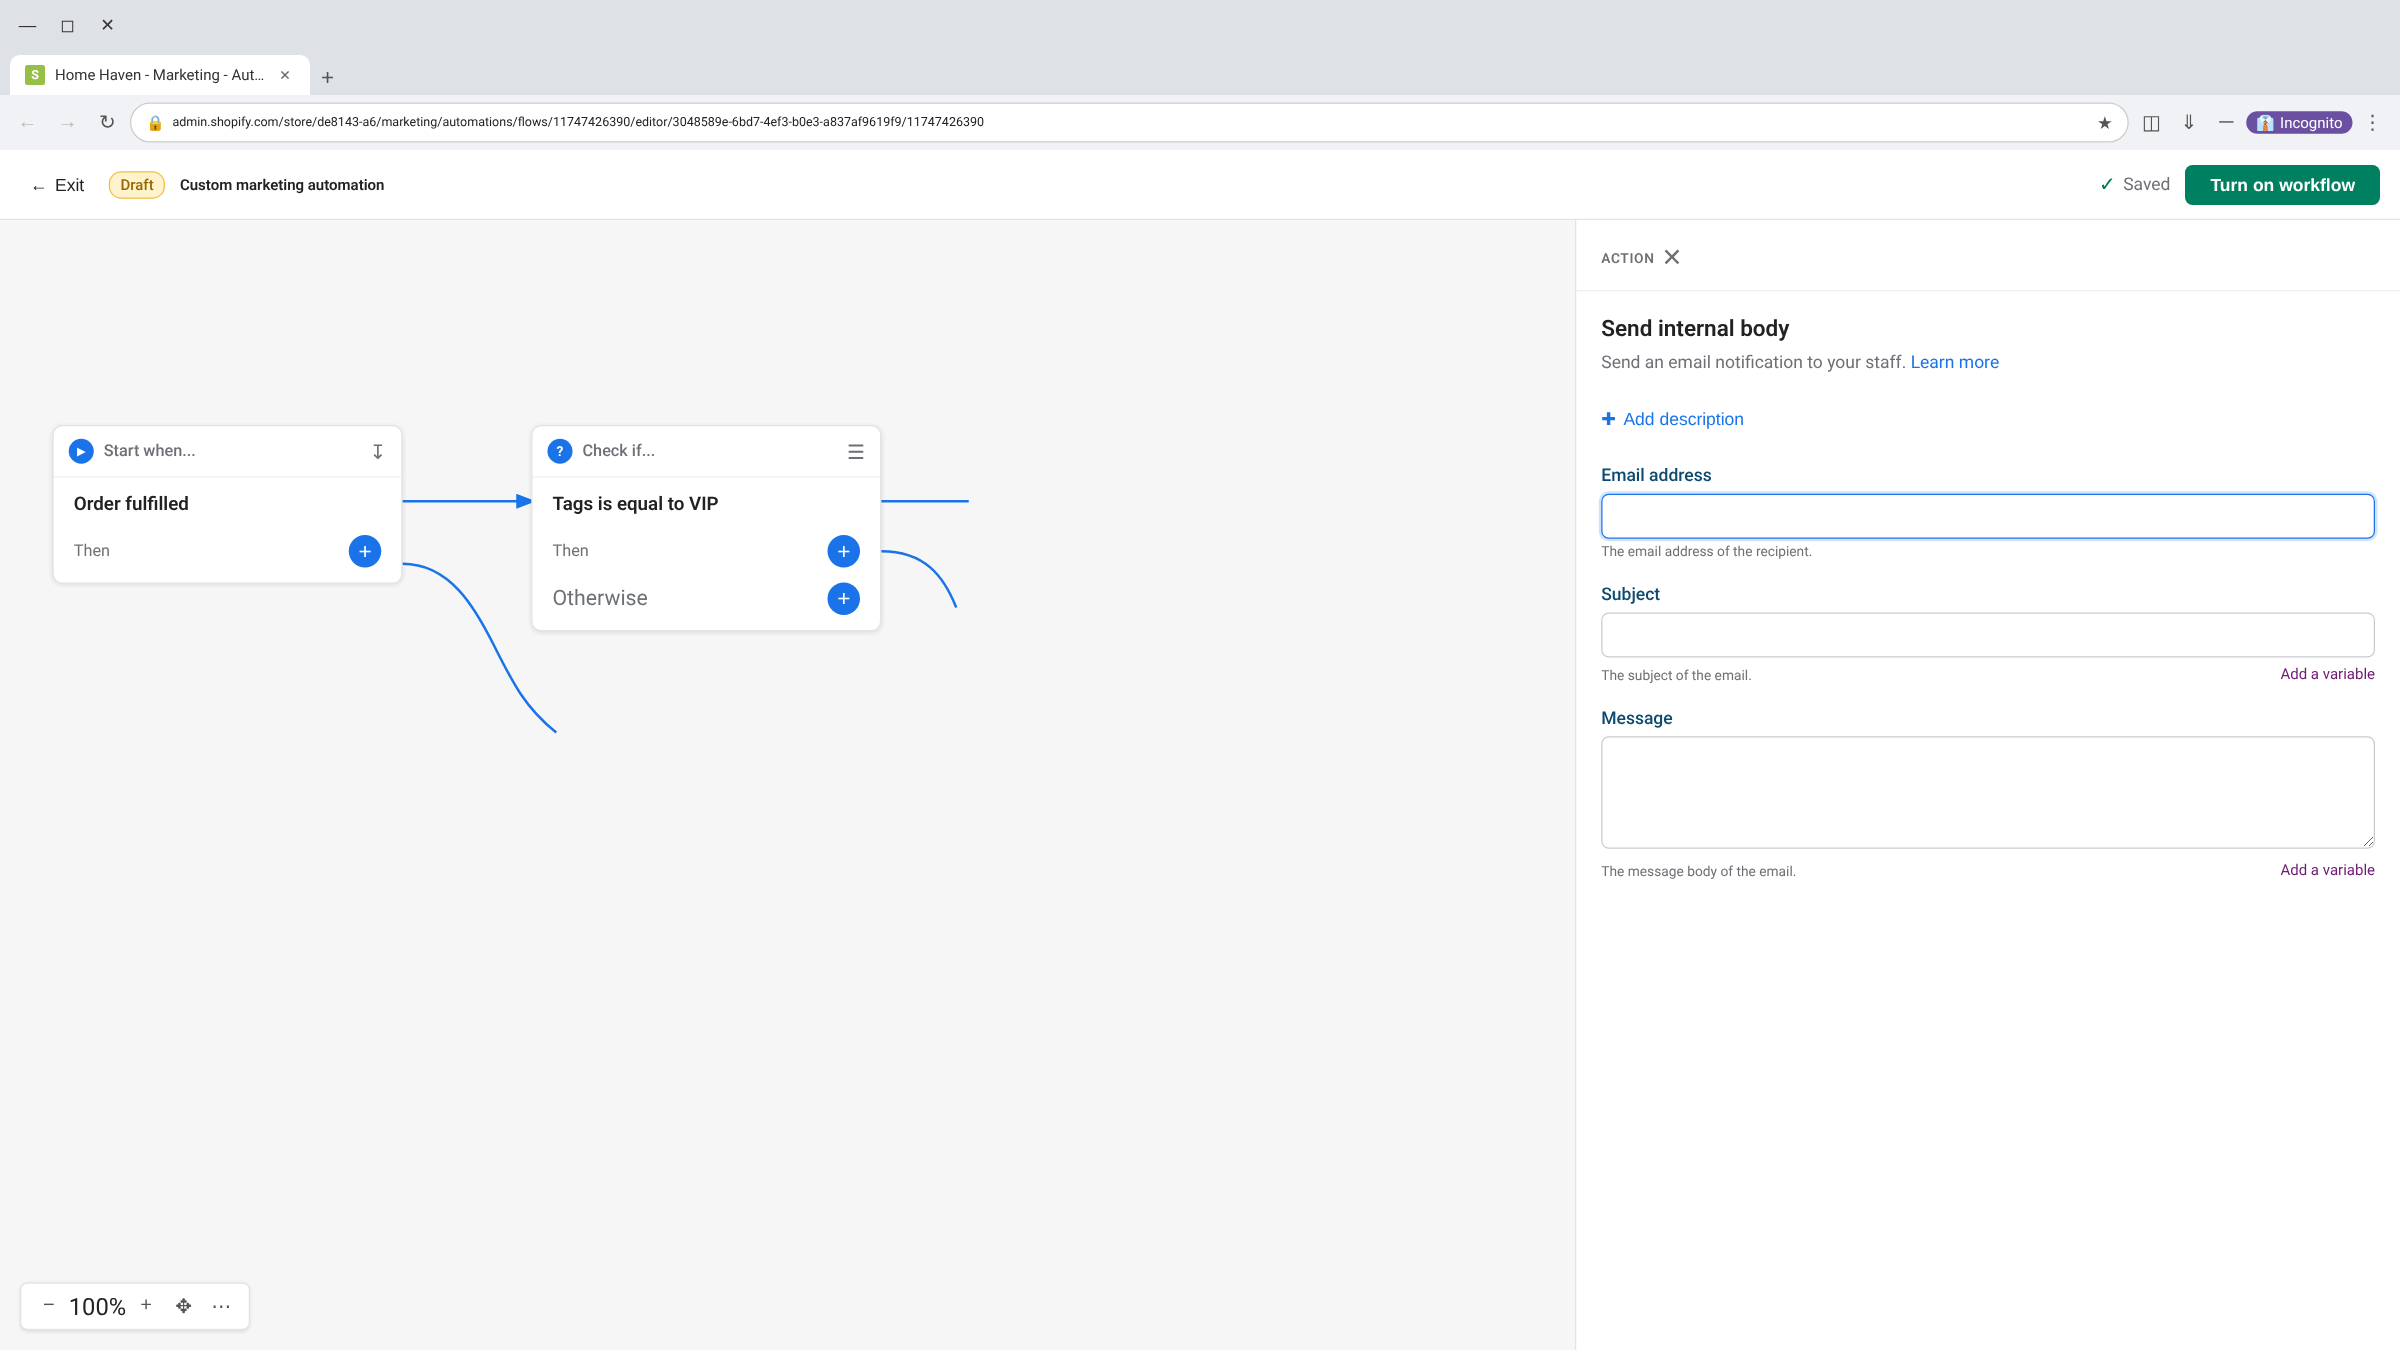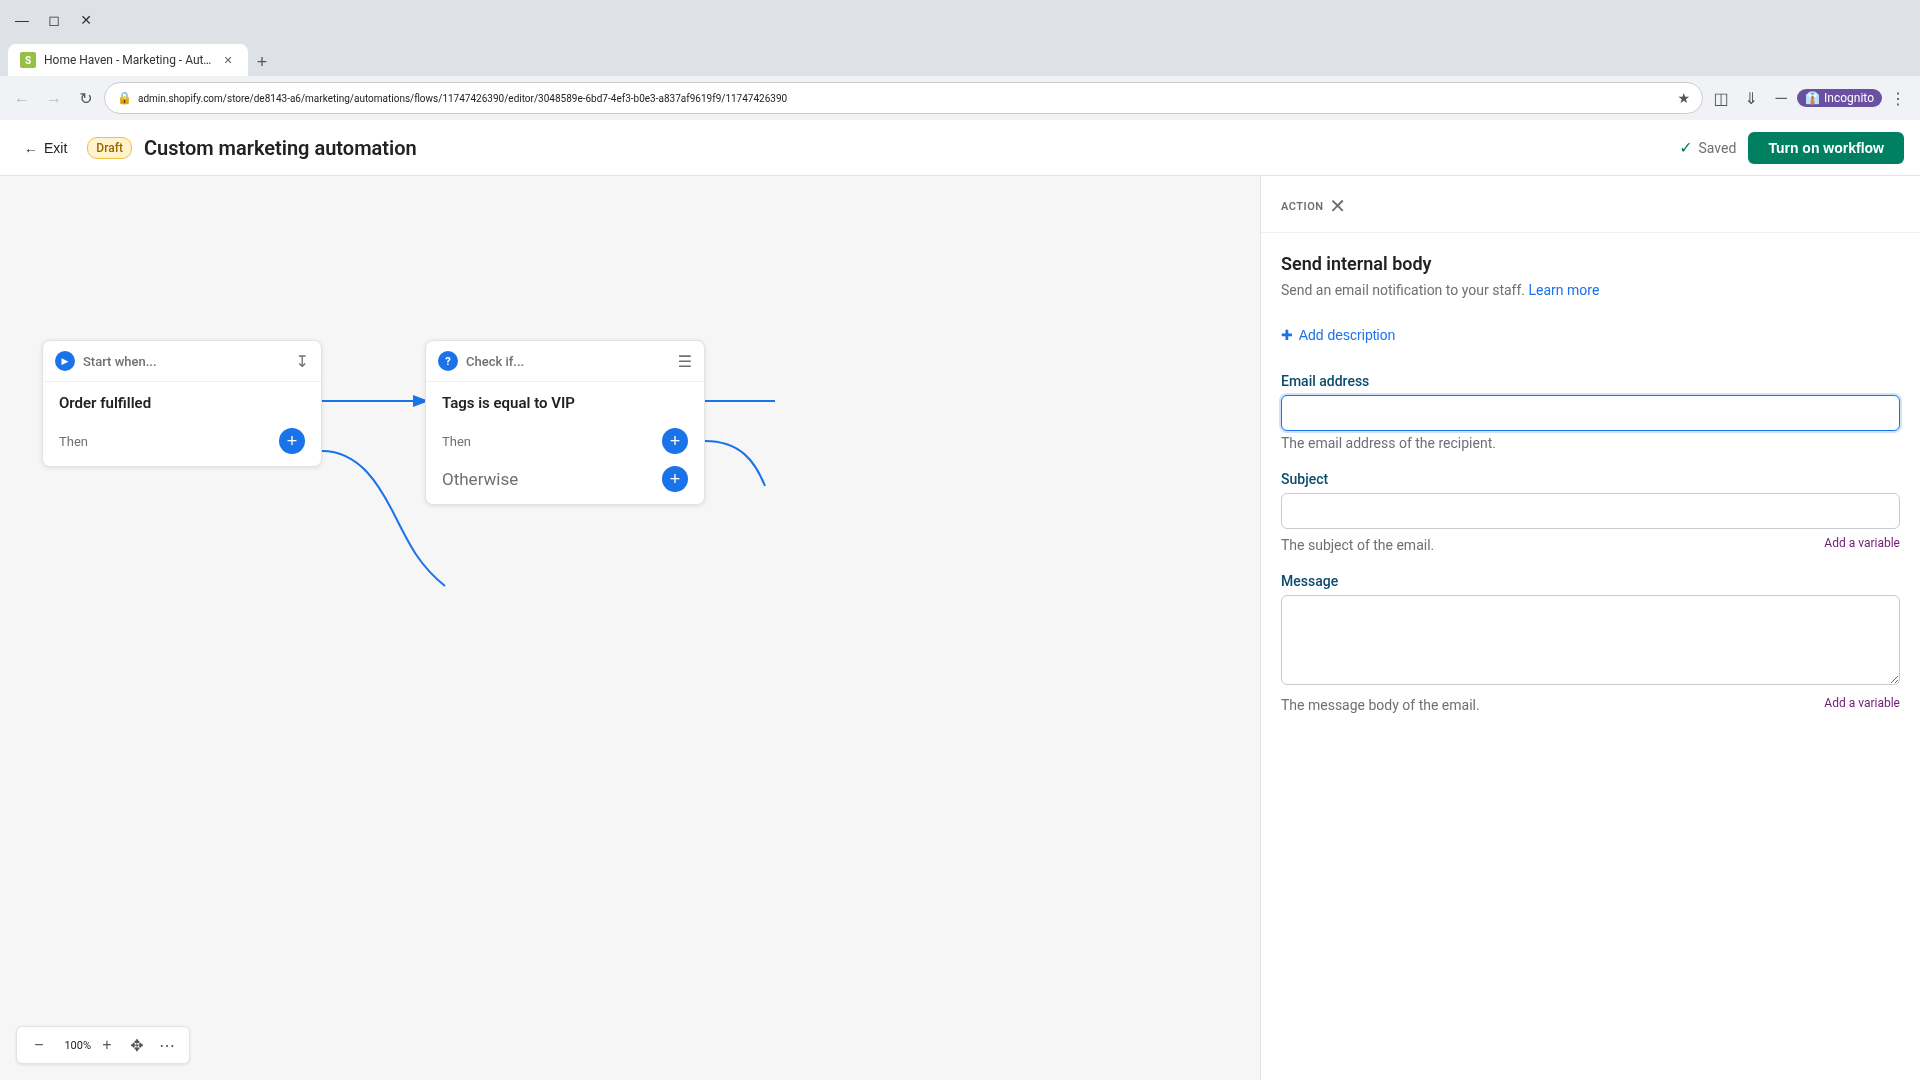--- a/index.html
+++ b/index.html
@@ -186,21 +186,21 @@
     .draft-badge {
       background: #fff3cd;
       color: #996600;
       font-size: 12px;
       font-weight: 500;
       padding: 3px 8px;
       border-radius: 10px;
       border: 1px solid #f0c040;
     }
     .app-title {
-      font-size: 20px;
+      font-size: 12px;
       font-weight: 600;
       color: #202223;
       flex: 1;
     }
     .saved-status {
       display: flex;
       align-items: center;
       gap: 6px;
       font-size: 14px;
       color: #6d7175;
@@ -382,24 +382,24 @@
       background: transparent;
       cursor: pointer;
       display: flex;
       align-items: center;
       justify-content: center;
       border-radius: 4px;
       font-size: 16px;
       color: #555;
     }
     .zoom-level {
-      font-size: 11px;
+      font-size: 19px;
       color: #202223;
       min-width: 36px;
-      text-align: right;
+      text-align: center;
     }
 
     
     .right-panel {
       width: 660px;
       background: white;
       border-left: 1px solid #e1e3e5;
       display: flex;
       flex-direction: column;
       overflow-y: auto;
@@ -494,21 +494,21 @@
       outline: none;
       color: #202223;
     }
 
     .form-input.active-focus {
       border-color: #1a73e8;
       box-shadow: 0 0 0 2px rgba(26,115,232,0.2);
     }
 
     .form-hint {
-      font-size: 14px;
+      font-size: 11px;
       color: #6d7175;
       margin-top: 4px;
     }
 
     .form-row {
       display: flex;
       align-items: center;
       justify-content: space-between;
       margin-top: 4px;
     }

